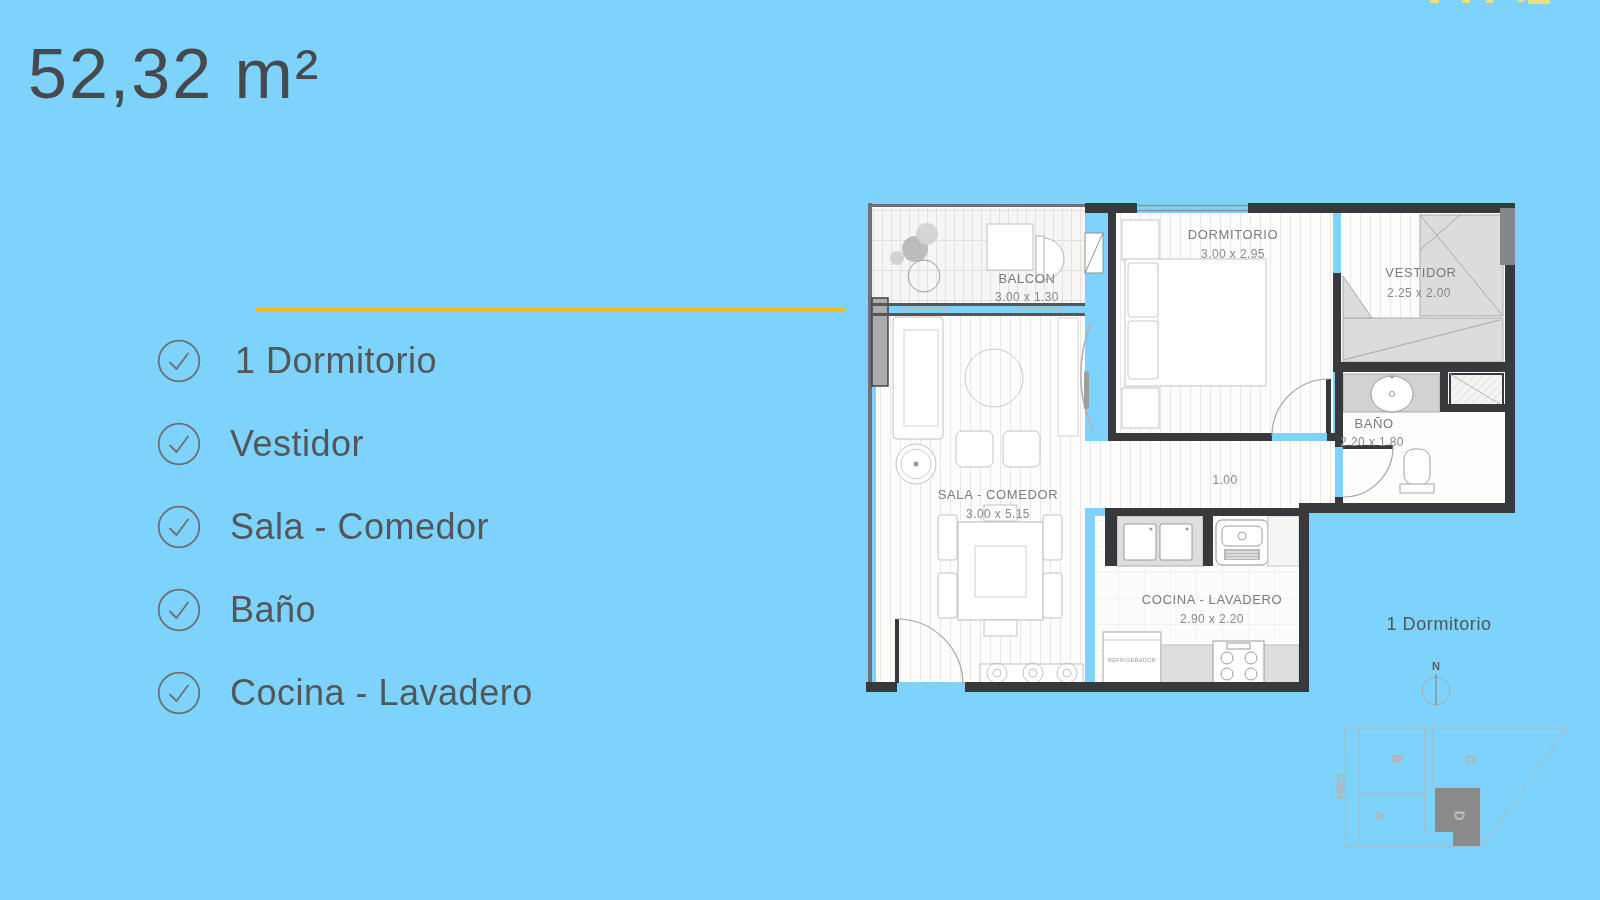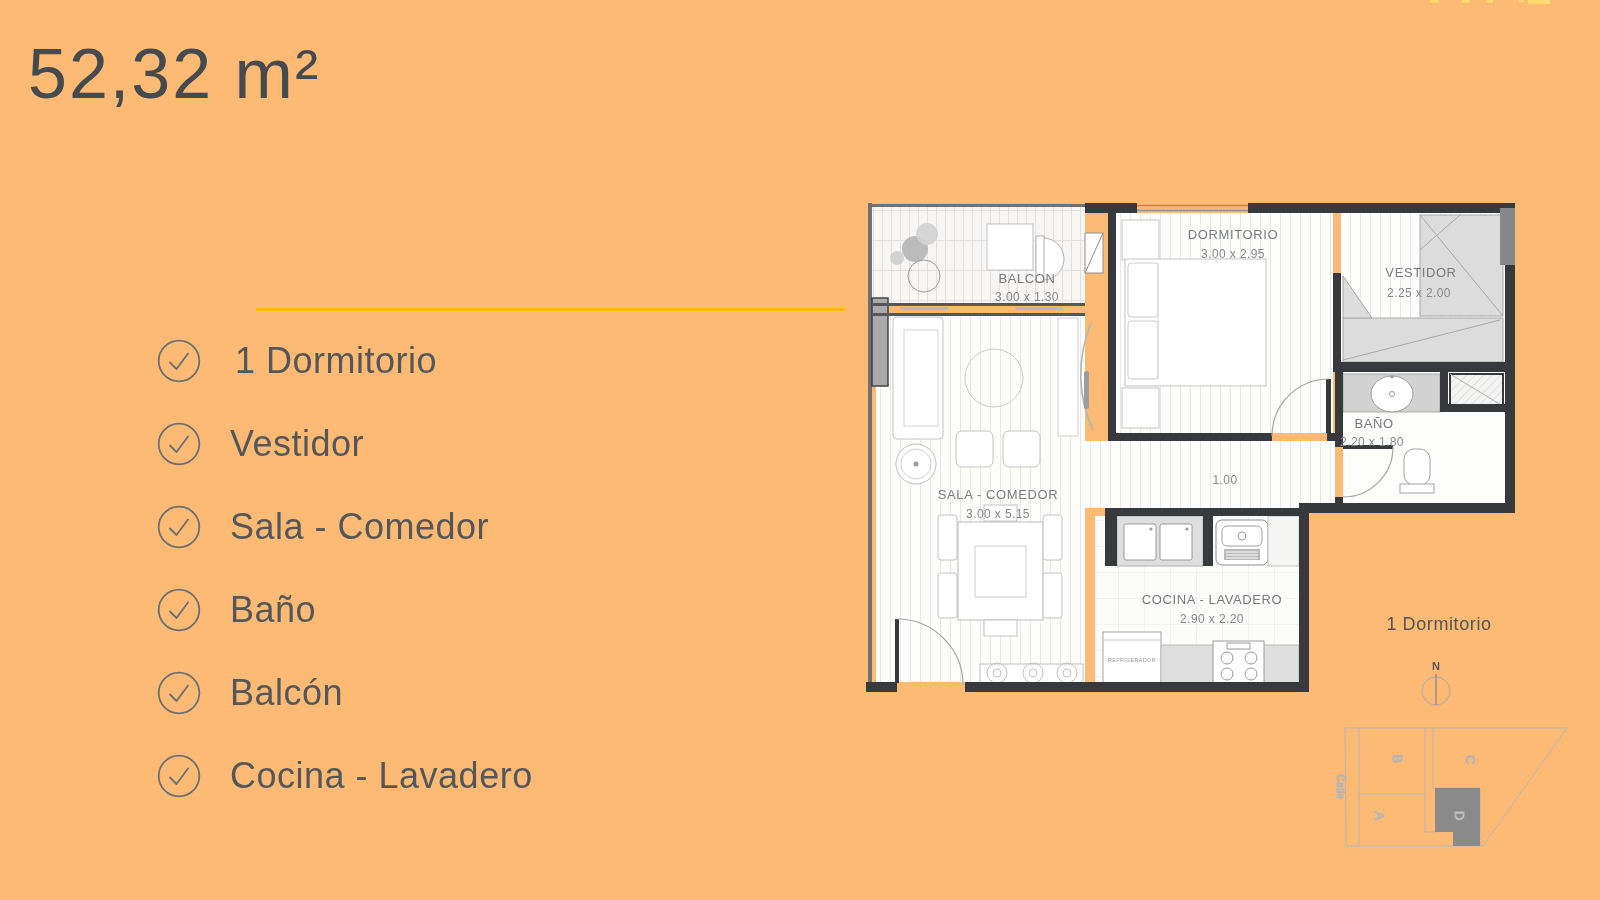--- a/index.html
+++ b/index.html
@@ -1,16 +1,16 @@
 <!DOCTYPE html>
 <html><head>
 <meta charset="utf-8">
 <style>
   html,body{margin:0;padding:0;background:#ffffff;}
-  #page{position:relative;width:1600px;height:900px;background:#fdba74;overflow:hidden;
+  #page{position:relative;width:1600px;height:900px;background:#7dd3fc;overflow:hidden;
         font-family:"Liberation Sans","DejaVu Sans",sans-serif;}
   .area-title{position:absolute;left:28px;top:34px;font-size:70px;letter-spacing:2px;
               color:#46494d;font-weight:400;}
   .tipo-title{position:absolute;left:253px;top:176px;font-size:84px;letter-spacing:1px;
               color:#474a4e;font-weight:400;}
   .gold-line{position:absolute;left:256px;top:308px;width:589px;height:3px;background:#fcb817;}
   .features{position:absolute;left:157px;top:339px;display:flex;flex-direction:column;gap:39px;}
   .feature{display:flex;align-items:center;height:44px;}
   .feature .ck{width:44px;height:44px;flex:0 0 44px;}
   .feature .lbl{margin-left:29px;font-size:36px;color:#54575a;letter-spacing:0.5px;}
@@ -64,27 +64,20 @@
           <path d="M13 23.5 L19.5 30 L31 14.5" fill="none" stroke="#6c6f71" stroke-width="1.8" stroke-linecap="round" stroke-linejoin="round"></path>
         </svg>
       <span class="lbl">Sala - Comedor</span>
     </div>
     <div class="feature">
       <svg class="ck" viewBox="0 0 44 44">
           <circle cx="22" cy="22" r="20.3" fill="none" stroke="#6c6f71" stroke-width="1.8"></circle>
           <path d="M13 23.5 L19.5 30 L31 14.5" fill="none" stroke="#6c6f71" stroke-width="1.8" stroke-linecap="round" stroke-linejoin="round"></path>
         </svg>
       <span class="lbl">Baño</span>
-    </div>
-    <div class="feature">
-      <svg class="ck" viewBox="0 0 44 44">
-          <circle cx="22" cy="22" r="20.3" fill="none" stroke="#6c6f71" stroke-width="1.8"></circle>
-          <path d="M13 23.5 L19.5 30 L31 14.5" fill="none" stroke="#6c6f71" stroke-width="1.8" stroke-linecap="round" stroke-linejoin="round"></path>
-        </svg>
-      <span class="lbl">Balcón</span>
     </div>
     <div class="feature">
       <svg class="ck" viewBox="0 0 44 44">
           <circle cx="22" cy="22" r="20.3" fill="none" stroke="#6c6f71" stroke-width="1.8"></circle>
           <path d="M13 23.5 L19.5 30 L31 14.5" fill="none" stroke="#6c6f71" stroke-width="1.8" stroke-linecap="round" stroke-linejoin="round"></path>
         </svg>
       <span class="lbl">Cocina - Lavadero</span>
     </div>
   </div>
 

